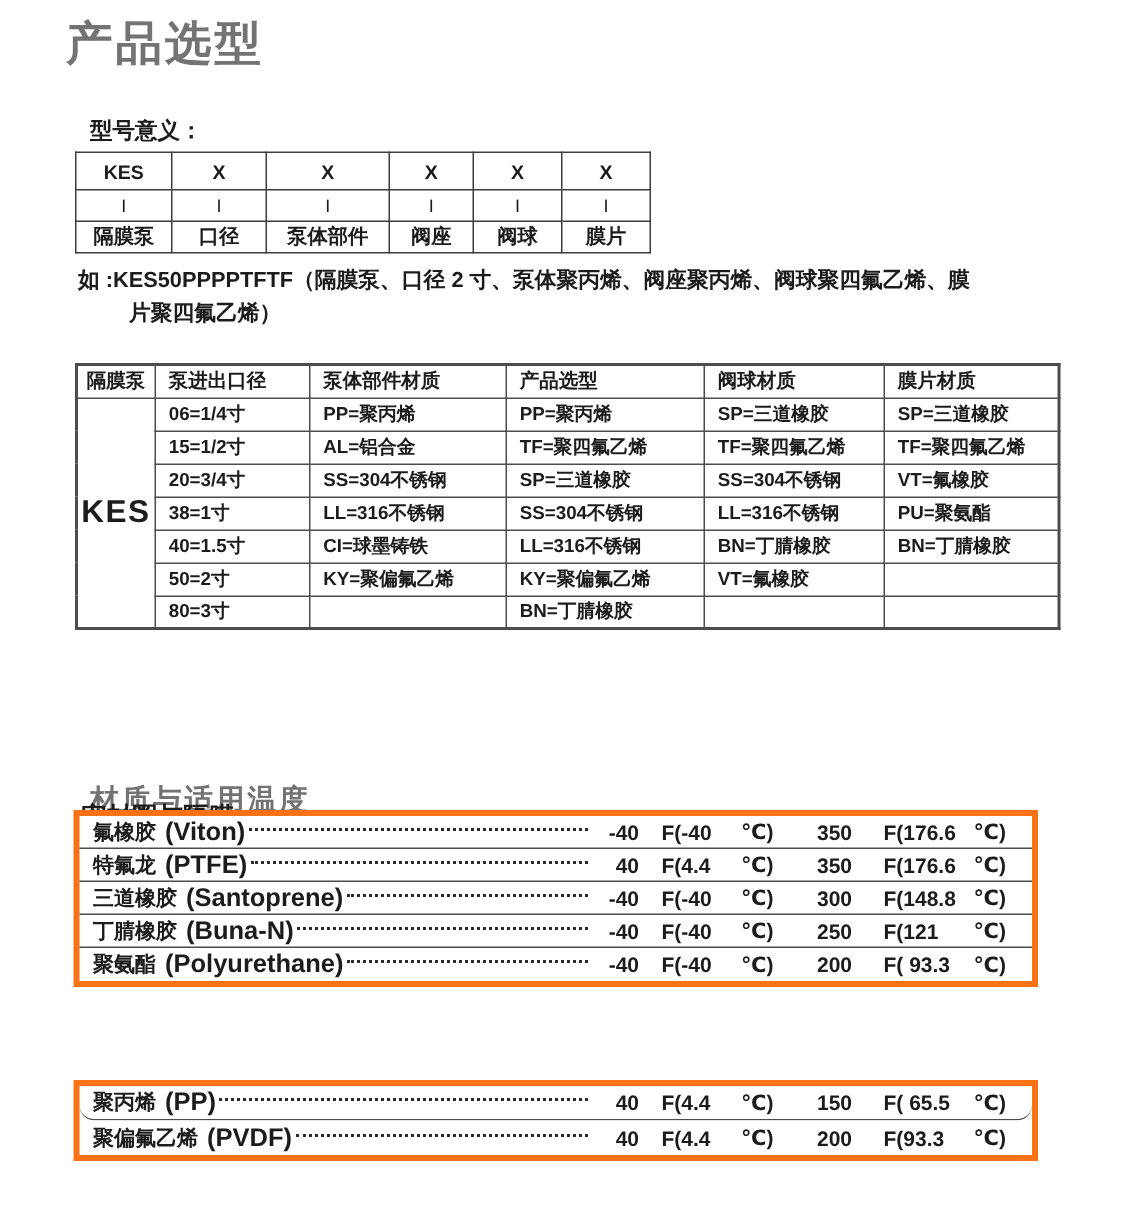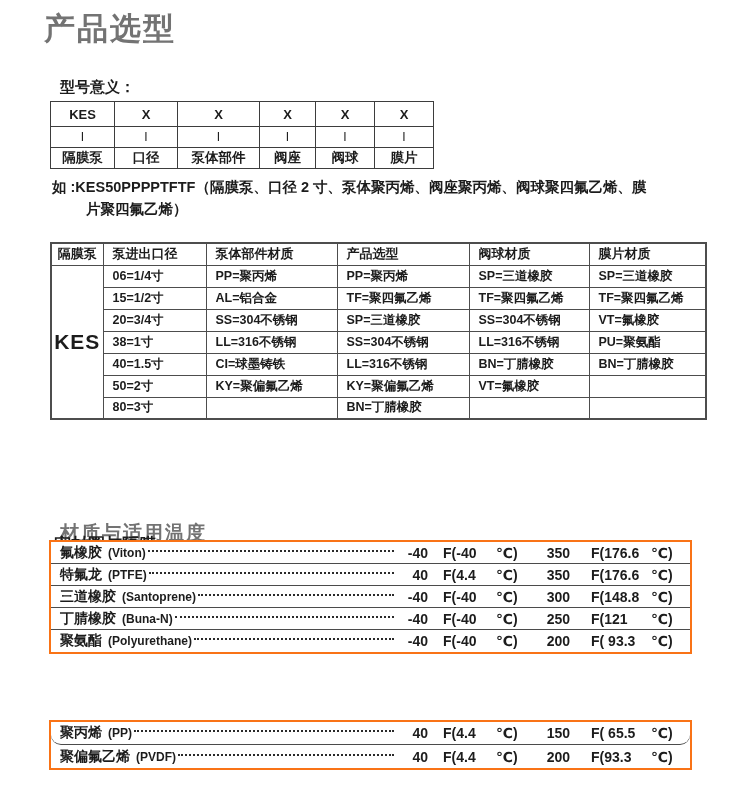--- a/index.html
+++ b/index.html
@@ -74,36 +74,36 @@
     overflow: hidden;
     white-space: nowrap;
   }
   .sel-table th { font-size: 13px; }
   .sel-table .c { text-align: center; padding: 0; }
   .sel-table .kes { font-size: 21px; letter-spacing: 1px; }
 
   
   .ttable {
     position: absolute; left: 49px; width: 643px;
-    border: 2px solid #f97316;
+    border: 4px solid #f97316;
     background: #fff;
   }
   .seals-table { top: 540px; }
   .fluid-table { top: 720px; }
   .trow {
     display: flex; align-items: center;
     height: 22px;
     border-bottom: 1px solid #4b4b4b;
     padding: 0 7px 0 9px;
     font-weight: bold; font-size: 14px;
     white-space: nowrap;
   }
   .fluid-table .trow { height: 23px; border-radius: 10px; }
   .trow:last-child { border-bottom: none; }
-  .trow .en { margin-left: 6px; font-size: 12px; }
+  .trow .en { margin-left: 6px; font-size: 17px; }
   .trow .dots {
     flex: 1 1 auto; min-width: 8px;
     border-bottom: 2px dotted #2a2a2a;
     margin: 0 0 4px 2px;
   }
   .trow .v { flex: 0 0 auto; }
   .trow .v1 { width: 34px; text-align: right; }
   .trow .v2 { width: 53px; margin-left: 15px; }
   .trow .v3 { width: 48px; }
   .trow .v4 { width: 26px; text-align: right; }

